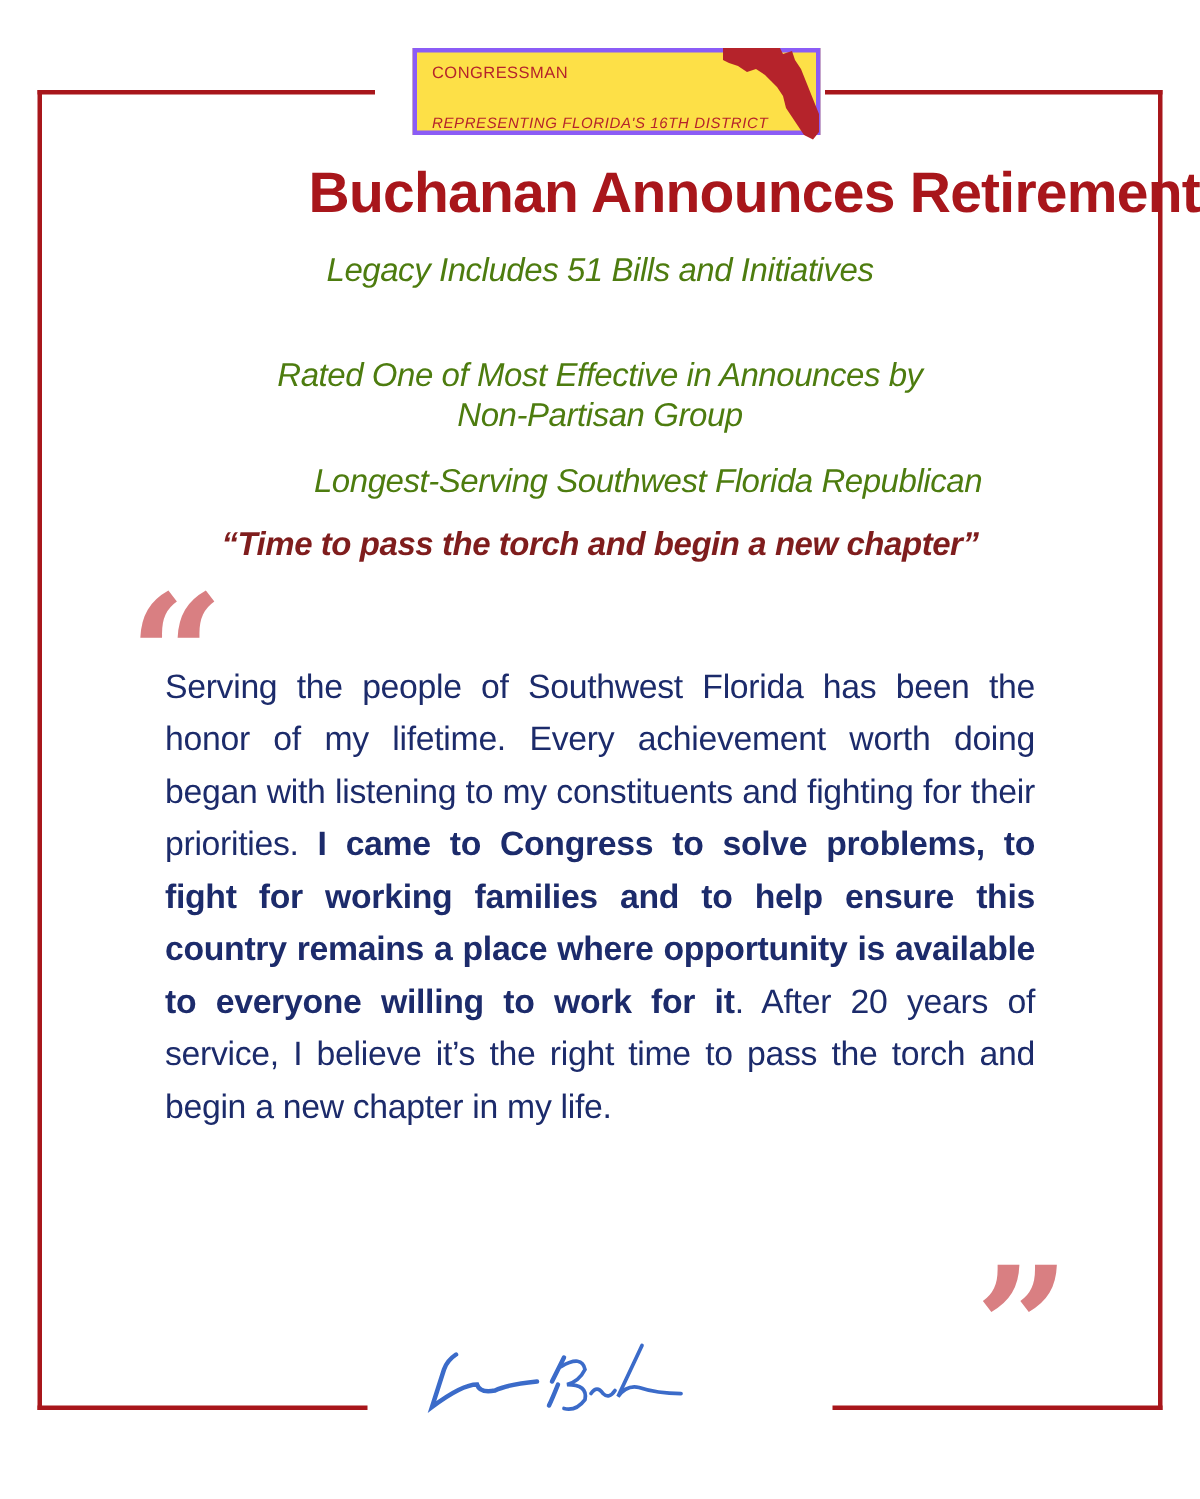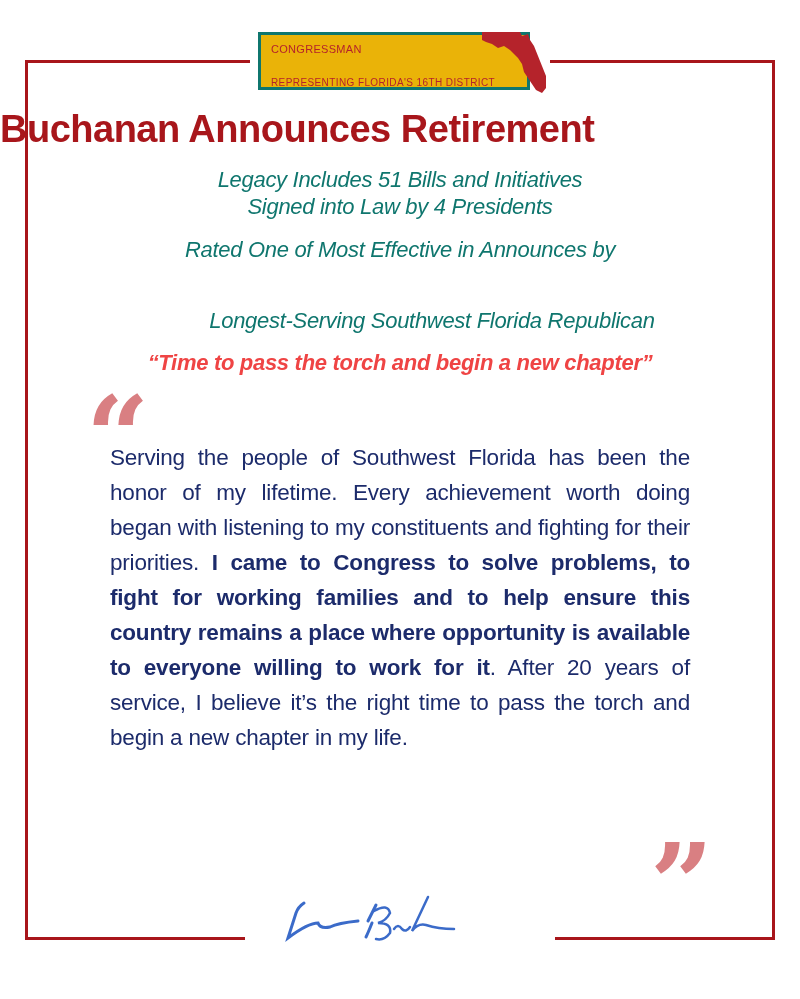--- a/index.html
+++ b/index.html
@@ -6,29 +6,29 @@
   body { width:800px; height:999px; position:relative; overflow:hidden; font-family:"Liberation Sans", sans-serif; }
   .frame { position:absolute; border:3px solid #a8161b; box-sizing:border-box; }
   .frame-top-left { left:25px; top:60px; width:225px; height:0; border-width:3px 0 0 0; }
   .frame-top-right { left:550px; top:60px; width:225px; height:0; border-width:3px 0 0 0; }
   .frame-left { left:25px; top:60px; width:0; height:880px; border-width:0 0 0 3px; }
   .frame-right { left:772px; top:60px; width:0; height:880px; border-width:0 0 0 3px; }
   .frame-bottom-left { left:25px; top:937px; width:220px; height:0; border-width:3px 0 0 0; }
   .frame-bottom-right { left:555px; top:937px; width:220px; height:0; border-width:3px 0 0 0; }
 
   .logo { position:absolute; left:258px; top:30px; width:285px; height:65px; }
-  .logo-box { position:absolute; left:0; top:2px; width:272px; height:58px; border:3px solid #0f766e; box-sizing:border-box; background:#eab308; }
+  .logo-box { position:absolute; left:17px; top:2px; width:272px; height:58px; border:3px solid #8b5cf6; box-sizing:border-box; background:#fde047; }
   .logo-small { position:absolute; left:10px; top:8px; font-size:11px; color:#b5232b; letter-spacing:0.3px; }
   .logo-name { position:absolute; left:8px; top:17px; font-size:24px; font-weight:bold; color:#1c2b6b; letter-spacing:2.5px; line-height:24px; }
-  .logo-sub { position:absolute; left:10px; top:42px; font-size:10px; color:#b5232b; letter-spacing:0.4px; }
+  .logo-sub { position:absolute; left:10px; top:42px; font-size:10px; color:#b5232b; letter-spacing:0.4px;font-style:italic; }
   .logo-fl { position:absolute; left:222px; top:0; width:70px; height:65px; }
 
-  .headline { position:absolute; left:0; width:800px; top:108px; text-align:left; font-size:38px; font-weight:bold; color:#a8161b; letter-spacing:-0.5px; }
-  .sub { position:absolute; left:0; width:800px; text-align:center; font-style:italic; color:#0f766e; font-size:22px; line-height:27px; letter-spacing:-0.3px; }
-  .sub-red { color:#ef4444; font-weight:bold; }
+  .headline { position:absolute; left:0; width:800px; top:108px; text-align:right; font-size:38px; font-weight:bold; color:#a8161b; letter-spacing:-0.5px; }
+  .sub { position:absolute; left:0; width:800px; text-align:center; font-style:italic; color:#4d7c0f; font-size:22px; line-height:27px; letter-spacing:-0.3px; }
+  .sub-red { color:#7f1d1d; font-weight:bold; }
 
   .quote-open { position:absolute; left:86px; top:382px; font-family:"DejaVu Serif", serif; font-size:110px; font-weight:bold; color:#d97f82; line-height:110px; }
   .quote-close { position:absolute; left:650px; top:830px; font-family:"DejaVu Serif", serif; font-size:110px; font-weight:bold; color:#d97f82; line-height:110px; }
 
   .body-text { position:absolute; left:110px; top:440px; width:580px; font-size:22.5px; line-height:35px; color:#1c2b6b; text-align:justify; letter-spacing:-0.2px; }
   .body-text b { font-weight:bold; }
 
   .signature { position:absolute; left:278px; top:893px; width:240px; height:70px; }
 </style>
 </head>
@@ -48,24 +48,24 @@
   </div>
   <svg class="logo-fl" viewBox="0 0 70 65">
     <path d="M2 2 L40 2 L42 6 L48 4 L50 10 L54 16 L58 26 L62 36 L66 46 L66 58 L62 63 L56 60 L52 54 L48 48 L44 42 L42 34 L38 28 L34 24 L30 20 L24 16 L18 18 L12 14 L6 12 L2 10 Z" fill="#b5232b"></path>
   </svg>
 </div>
 
 <div class="headline">Buchanan Announces Retirement</div>
 
 <div class="sub" style="top:166px;">
   <div>Legacy Includes 51 Bills and Initiatives</div>
-  <div>Signed into Law by 4 Presidents</div>
 </div>
 <div class="sub" style="top:236px;">
   <div>Rated One of Most Effective in Announces by</div>
+  <div>Non-Partisan Group</div>
 </div>
 <div class="sub" style="top:307px;margin-left:32px;">
   <div>Longest-Serving Southwest Florida Republican</div>
 </div>
 <div class="sub sub-red" style="top:349px;">“Time to pass the torch and begin a new chapter”</div>
 
 <div class="quote-open">“</div>
 
 <div class="body-text"><span>Serving the people of Southwest Florida has been the honor of my lifetime. Every achievement worth doing began with listening to my constituents and fighting for their priorities. </span><b>I came to Congress to solve problems, to fight for working families and to help ensure this country remains a place where opportunity is available to everyone willing to work for it</b><span>. After 20 years of service, I believe it’s the right time to pass the torch and begin a new chapter in my life.</span></div>
 

